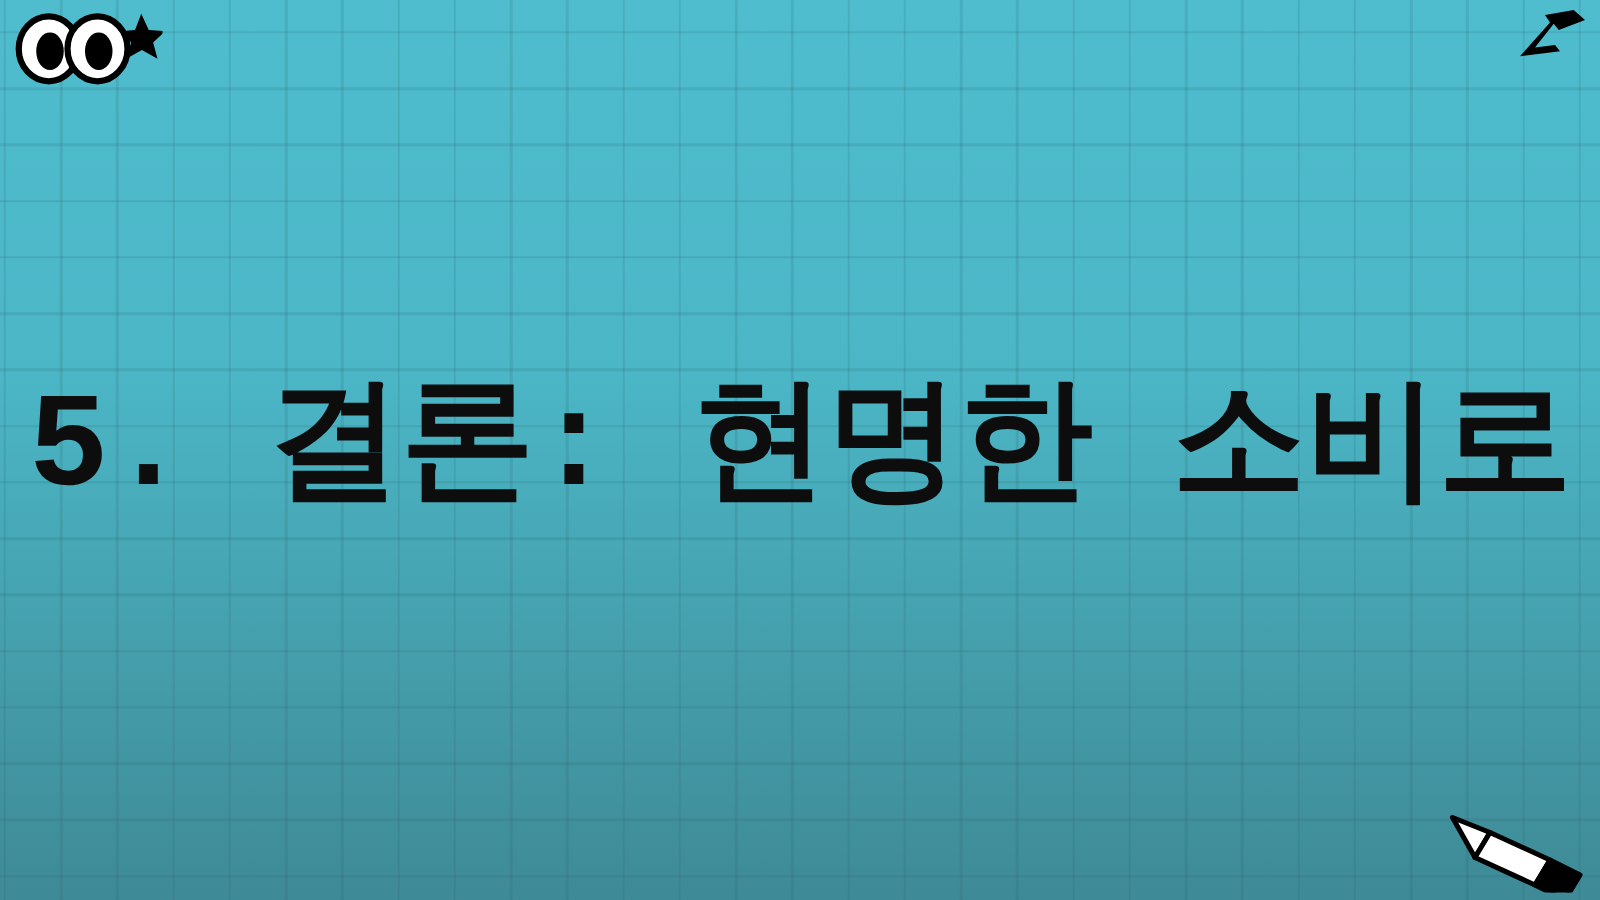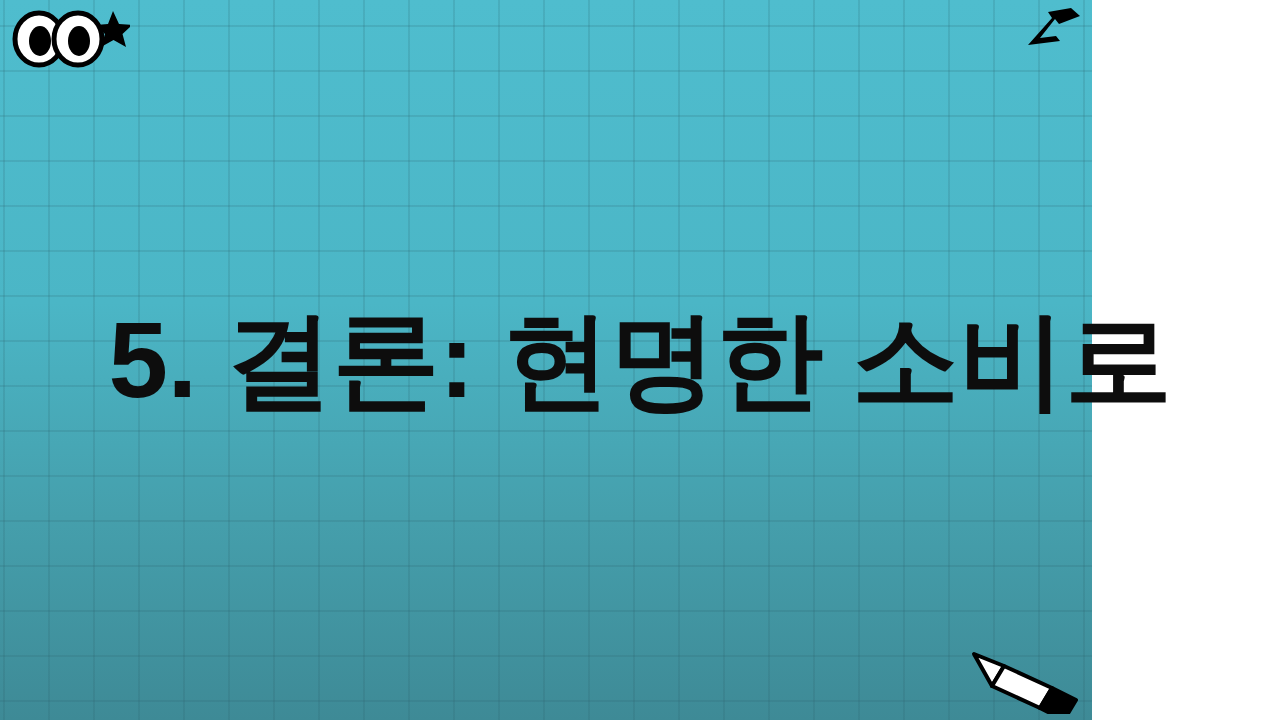--- a/index.html
+++ b/index.html
@@ -5,21 +5,21 @@
   html, body {
     margin: 0;
     padding: 0;
     width: 1280px;
     height: 720px;
     overflow: hidden;
   }
 
   #slide {
     position: relative;
-    width: 1092px;
+    width: 1280px;
     height: 720px;
     background:
       
       repeating-linear-gradient(
         to right,
         rgba(40, 90, 100, 0.16) 0px,
         rgba(40, 90, 100, 0.16) 2px,
         rgba(0, 0, 0, 0) 2px,
         rgba(0, 0, 0, 0) 45px
       ),
@@ -27,21 +27,21 @@
       repeating-linear-gradient(
         to bottom,
         rgba(40, 90, 100, 0.16) 0px,
         rgba(40, 90, 100, 0.16) 2px,
         rgba(0, 0, 0, 0) 2px,
         rgba(0, 0, 0, 0) 45px
       ),
       
       linear-gradient(to bottom, #4fbdce 0%, #4bb6c6 42%, #459fac 72%, #3e8a96 100%);
     background-position: 3px 25px, 0px 25px, 0 0;
-    font-family: Liberation Sans, sans-serif;
+    font-family: Liberation Mono, monospace;
   }
 
   
 
   .corner-icon {
     position: absolute;
     pointer-events: none;
   }
 
   #eyes-logo {

